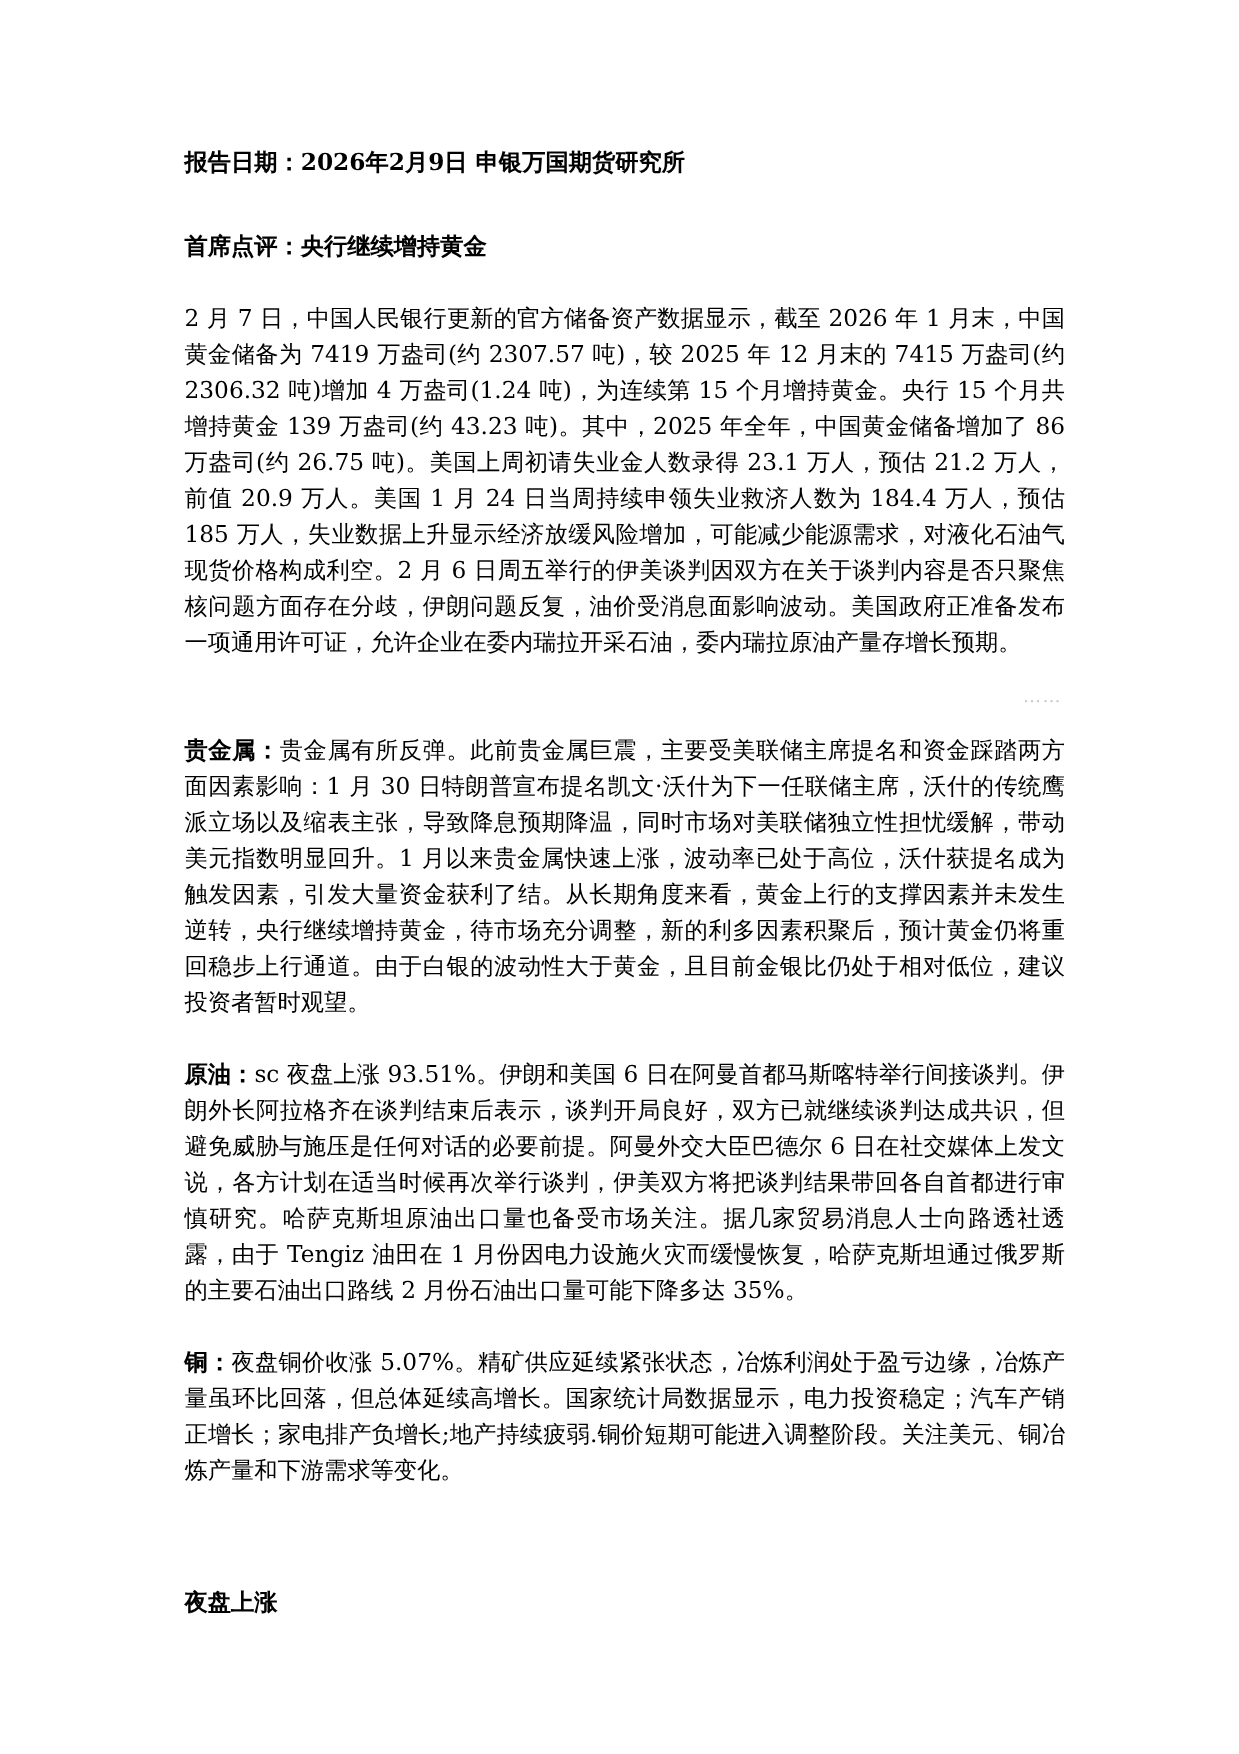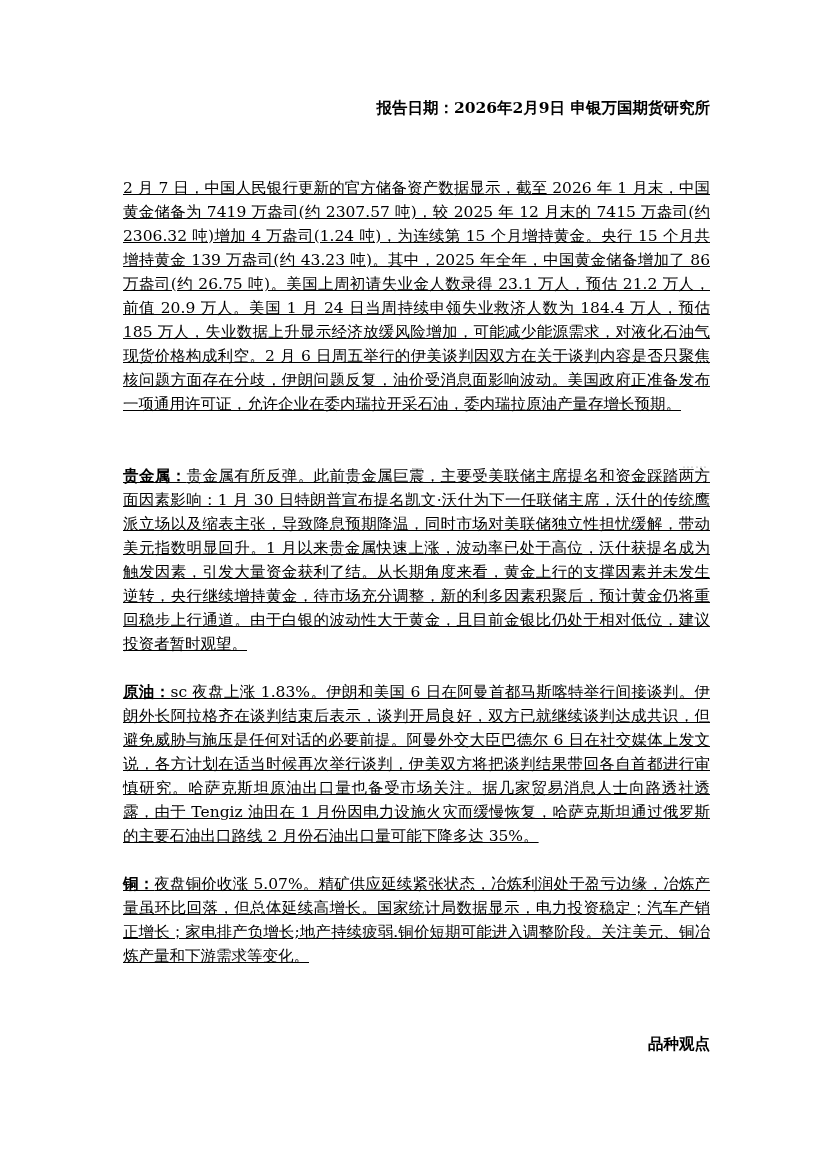--- a/index.html
+++ b/index.html
@@ -17,27 +17,26 @@
     padding: 96px 116px 0 123px;
     font-family: "DejaVu Serif", "Liberation Serif", serif;
     color: #000000;
     font-size: 15.5px;
     line-height: 24px;
     overflow: hidden;
   }
   .heading {
     margin: 0;
     font-weight: bold;
-    text-align: right;
+    text-align: left;
   }
   .body-text {
     margin: 0;
     text-align: justify;
     text-justify: inter-ideograph;
-    text-decoration: underline;
   }
   .body-text strong {
     font-weight: bold;
   }
   .gap-sm { height: 24px; }
   .gap-md { height: 32px; }
   .gap-xl { height: 64px; }
   .trailing-marks {
     position: absolute;
     right: 118px;
@@ -49,45 +48,46 @@
 </style>
 </head>
 <body>
 
 <div class="page">
 
   <p class="heading">报告日期：2026年2月9日 申银万国期货研究所</p>
 
   <div class="gap-md"></div>
 
+  <p class="heading">首席点评：央行继续增持黄金</p>
 
   <div class="gap-sm"></div>
 
   <p class="body-text">2 月 7 日，中国人民银行更新的官方储备资产数据显示，截至 2026 年 1 月末，中国黄金储备为 7419 万盎司(约 2307.57 吨)，较 2025 年 12 月末的 7415 万盎司(约 2306.32 吨)增加 4 万盎司(1.24 吨)，为连续第 15 个月增持黄金。央行 15 个月共增持黄金 139 万盎司(约 43.23 吨)。其中，2025 年全年，中国黄金储备增加了 86 万盎司(约 26.75 吨)。美国上周初请失业金人数录得 23.1 万人，预估 21.2 万人，前值 20.9 万人。美国 1 月 24 日当周持续申领失业救济人数为 184.4 万人，预估 185 万人，失业数据上升显示经济放缓风险增加，可能减少能源需求，对液化石油气现货价格构成利空。2 月 6 日周五举行的伊美谈判因双方在关于谈判内容是否只聚焦核问题方面存在分歧，伊朗问题反复，油价受消息面影响波动。美国政府正准备发布一项通用许可证，允许企业在委内瑞拉开采石油，委内瑞拉原油产量存增长预期。</p>
 
   <span class="trailing-marks">……</span>
 
   <div class="gap-sm"></div>
 
 
   <div class="gap-sm"></div>
 
   <p class="body-text">
     <strong>贵金属：</strong><span>贵金属有所反弹。此前贵金属巨震，主要受美联储主席提名和资金踩踏两方面因素影响：1 月 30 日特朗普宣布提名凯文·沃什为下一任联储主席，沃什的传统鹰派立场以及缩表主张，导致降息预期降温，同时市场对美联储独立性担忧缓解，带动美元指数明显回升。1 月以来贵金属快速上涨，波动率已处于高位，沃什获提名成为触发因素，引发大量资金获利了结。从长期角度来看，黄金上行的支撑因素并未发生逆转，央行继续增持黄金，待市场充分调整，新的利多因素积聚后，预计黄金仍将重回稳步上行通道。由于白银的波动性大于黄金，且目前金银比仍处于相对低位，建议投资者暂时观望。</span>
   </p>
 
   <div class="gap-sm"></div>
 
   <p class="body-text">
-    <strong>原油：</strong><span>sc 夜盘上涨 1.83%。伊朗和美国 6 日在阿曼首都马斯喀特举行间接谈判。伊朗外长阿拉格齐在谈判结束后表示，谈判开局良好，双方已就继续谈判达成共识，但避免威胁与施压是任何对话的必要前提。阿曼外交大臣巴德尔 6 日在社交媒体上发文说，各方计划在适当时候再次举行谈判，伊美双方将把谈判结果带回各自首都进行审慎研究。哈萨克斯坦原油出口量也备受市场关注。据几家贸易消息人士向路透社透露，由于 Tengiz 油田在 1 月份因电力设施火灾而缓慢恢复，哈萨克斯坦通过俄罗斯的主要石油出口路线 2 月份石油出口量可能下降多达 35%。</span>
+    <strong>原油：</strong><span>sc 夜盘上涨 93.51%。伊朗和美国 6 日在阿曼首都马斯喀特举行间接谈判。伊朗外长阿拉格齐在谈判结束后表示，谈判开局良好，双方已就继续谈判达成共识，但避免威胁与施压是任何对话的必要前提。阿曼外交大臣巴德尔 6 日在社交媒体上发文说，各方计划在适当时候再次举行谈判，伊美双方将把谈判结果带回各自首都进行审慎研究。哈萨克斯坦原油出口量也备受市场关注。据几家贸易消息人士向路透社透露，由于 Tengiz 油田在 1 月份因电力设施火灾而缓慢恢复，哈萨克斯坦通过俄罗斯的主要石油出口路线 2 月份石油出口量可能下降多达 35%。</span>
   </p>
 
   <div class="gap-sm"></div>
 
   <p class="body-text">
     <strong>铜：</strong><span>夜盘铜价收涨 5.07%。精矿供应延续紧张状态，冶炼利润处于盈亏边缘，冶炼产量虽环比回落，但总体延续高增长。国家统计局数据显示，电力投资稳定；汽车产销正增长；家电排产负增长;地产持续疲弱.铜价短期可能进入调整阶段。关注美元、铜冶炼产量和下游需求等变化。</span>
   </p>
 
   <div class="gap-xl"></div>
 
-  <p class="heading">品种观点</p>
+  <p class="heading">夜盘上涨</p>
 
 </div>
 
 </body></html>

